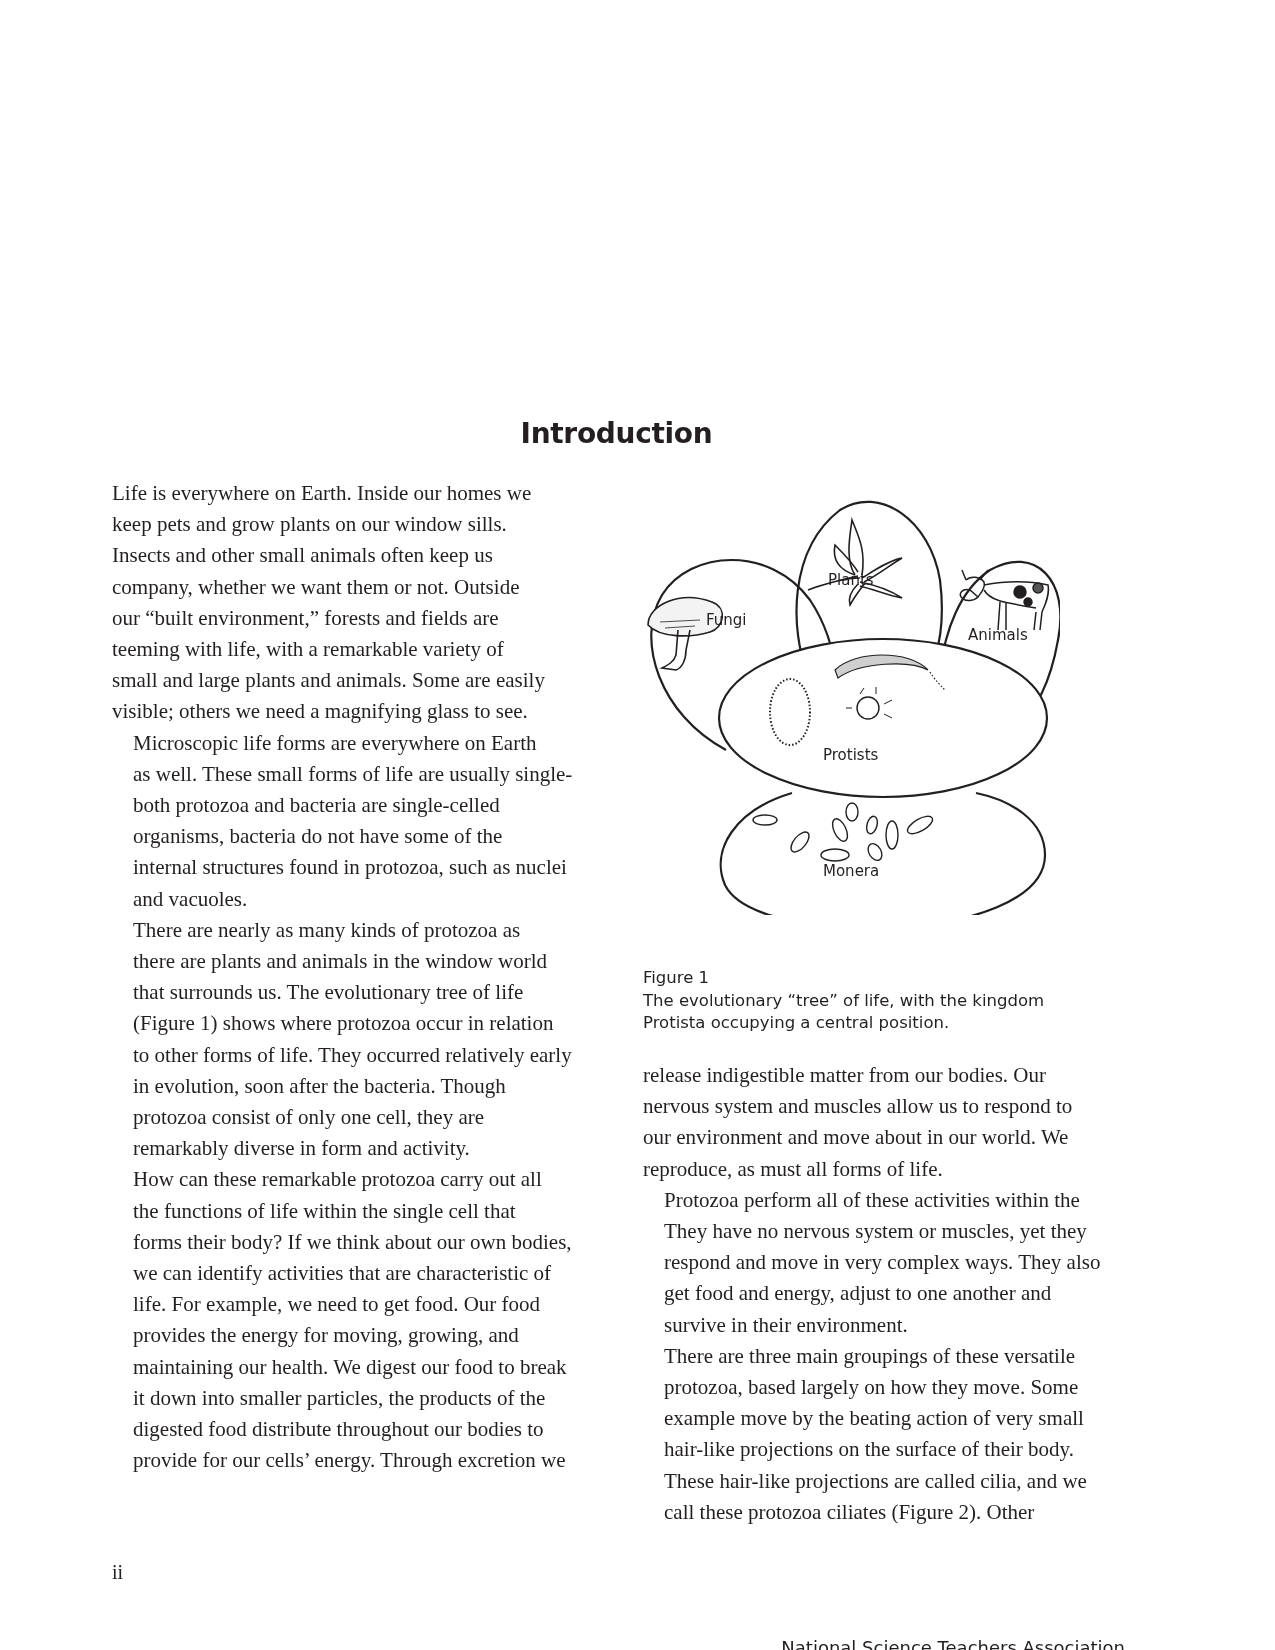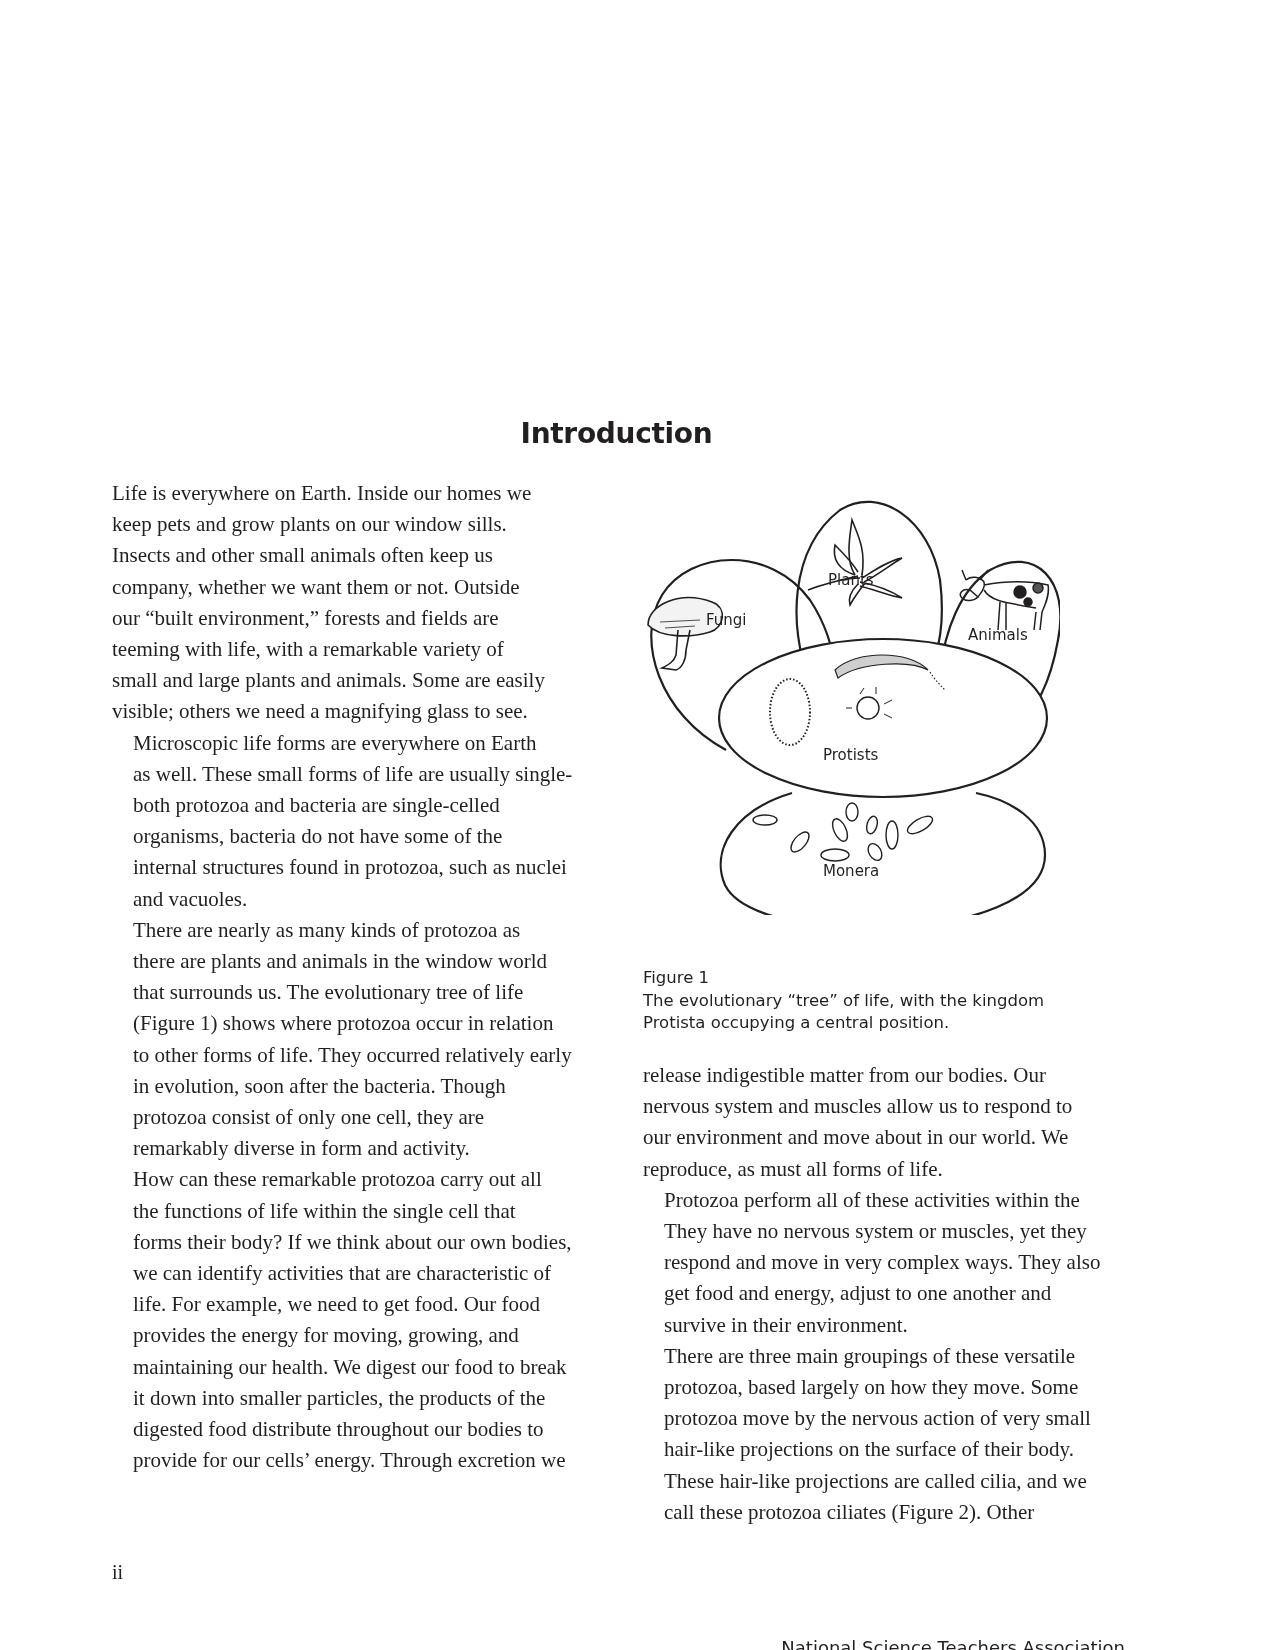--- a/index.html
+++ b/index.html
@@ -149,21 +149,21 @@
     <p class="indent">
       <span class="line" style="text-indent: 21px;">Protozoa perform all of these activities within the</span>
       <span class="line">They have no nervous system or muscles, yet they</span>
       <span class="line">respond and move in very complex ways. They also</span>
       <span class="line">get food and energy, adjust to one another and</span>
       <span class="line">survive in their environment.</span>
     </p>
     <p class="indent">
       <span class="line" style="text-indent: 21px;">There are three main groupings of these versatile</span>
       <span class="line">protozoa, based largely on how they move. Some</span>
-      <span class="line">protozoa move by the nervous action of very small</span>
+      <span class="line">example move by the beating action of very small</span>
       <span class="line">hair-like projections on the surface of their body.</span>
       <span class="line">These hair-like projections are called cilia, and we</span>
       <span class="line">call these protozoa ciliates (Figure 2). Other</span>
     </p>
   </div>
 
 <div id="footer-page" class="serif">ii</div>
 <div id="footer-org" class="sans">National Science Teachers Association</div>
 
 </body></html>

